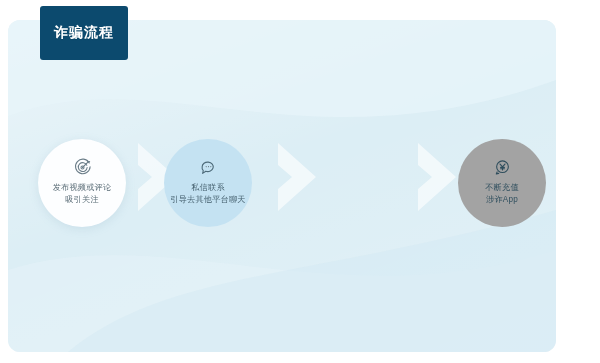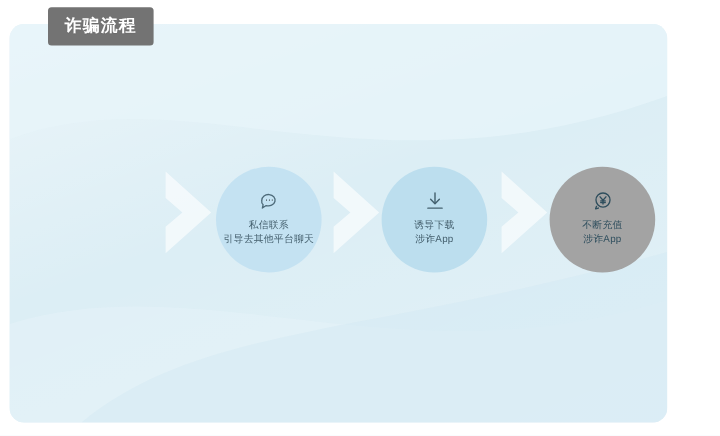--- a/index.html
+++ b/index.html
@@ -34,25 +34,25 @@
     background: linear-gradient(160deg, rgba(255,255,255,0.45) 0%, rgba(255,255,255,0.0) 45%, rgba(255,255,255,0.18) 100%);
     pointer-events: none;
   }
 
   
   #title-badge {
     position: absolute;
     left: 40px;
     top: 6px;
     height: 26px;
-    padding: 3px 14px;
+    padding: 14px 14px;
     display: flex;
     align-items: center;
     justify-content: center;
-    background: #737373;
+    background: #0c4a6e;
     border-radius: 3px;
     z-index: 6;
   }
   #title-badge .label {
     color: #ffffff;
     font-size: 14px;
     font-weight: bold;
     letter-spacing: 1px;
     white-space: nowrap;
     text-shadow: 0 1px 1px rgba(0,0,0,0.07);
@@ -156,49 +156,51 @@
       <svg viewBox="0 0 46 76" aria-hidden="true">
         <path d="M2,4 L40,38 L2,72 L2,50 L16,38 L2,26 Z" fill="#ffffff" opacity="0.62"></path>
       </svg>
     </div>
     <div class="chevron" style="left:408px;">
       <svg viewBox="0 0 46 76" aria-hidden="true">
         <path d="M2,4 L40,38 L2,72 L2,50 L16,38 L2,26 Z" fill="#ffffff" opacity="0.62"></path>
       </svg>
     </div>
 
-
-    <div class="node n2" style="left:172px;">
+    <div class="node n1" style="left:30px;">
+      <span class="icon">
+        <svg width="19" height="19" viewBox="0 0 24 24" fill="none" stroke-width="1.4" stroke-linecap="round" stroke-linejoin="round" aria-hidden="true">
+          <path d="M20.5 6.2A9.2 9.2 0 1 0 21.6 11"></path>
+          <path d="M17.4 9.1A5.6 5.6 0 1 0 17.9 12"></path>
+          <circle cx="12" cy="12" r="1.9"></circle>
+          <path d="M12 12 L19.2 4.8"></path>
+          <path d="M17.6 3.2 L19.2 4.8 L21 4.6"></path>
+        </svg>
+      </span>
+      <span class="lines">
+        <span>发布视频或评论</span>
+        <span>吸引关注</span>
+      </span>
+    </div>
+
+    <div class="node n2" style="left:156px;">
       <span class="icon">
         <svg width="19" height="19" viewBox="0 0 24 24" fill="none" stroke-width="1.4" stroke-linecap="round" stroke-linejoin="round" aria-hidden="true">
           <path d="M4 11.2a7 6 0 1 1 4.6 5.6 L4.6 19.4 L5.4 15.9 A6 5.4 0 0 1 4 11.2 Z"></path>
           <circle cx="9" cy="11" r="0.55" fill="currentColor" stroke="none"></circle>
           <circle cx="12" cy="11" r="0.55" fill="currentColor" stroke="none"></circle>
           <circle cx="15" cy="11" r="0.55" fill="currentColor" stroke="none"></circle>
         </svg>
       </span>
       <span class="lines">
         <span>私信联系</span>
         <span>引导去其他平台聊天</span>
       </span>
     </div>
 
-    <div class="node n3" style="left:310px;">
-      <span class="icon">
-        <svg width="19" height="19" viewBox="0 0 24 24" fill="none" stroke-width="1.5" stroke-linecap="round" stroke-linejoin="round" aria-hidden="true">
-          <path d="M12 3.5 L12 14.5"></path>
-          <path d="M7.4 10.2 L12 14.9 L16.6 10.2"></path>
-          <path d="M4.5 19.5 L19.5 19.5"></path>
-        </svg>
-      </span>
-      <span class="lines">
-        <span>诱导下载</span>
-        <span>涉诈App</span>
-      </span>
-    </div>
 
     <div class="node n4" style="left:450px;">
       <span class="icon">
         <svg width="19" height="19" viewBox="0 0 24 24" fill="none" stroke-width="1.4" stroke-linecap="round" stroke-linejoin="round" aria-hidden="true">
           <circle cx="12" cy="11" r="7.4"></circle>
           <path d="M8.9 7.6 L12 11.2 L15.1 7.6"></path>
           <path d="M12 11.2 L12 15.2"></path>
           <path d="M9.6 11.9 L14.4 11.9"></path>
           <path d="M9.6 13.6 L14.4 13.6"></path>
           <path d="M5.2 17.6 L4.2 20.2 L7.2 19.4"></path>

